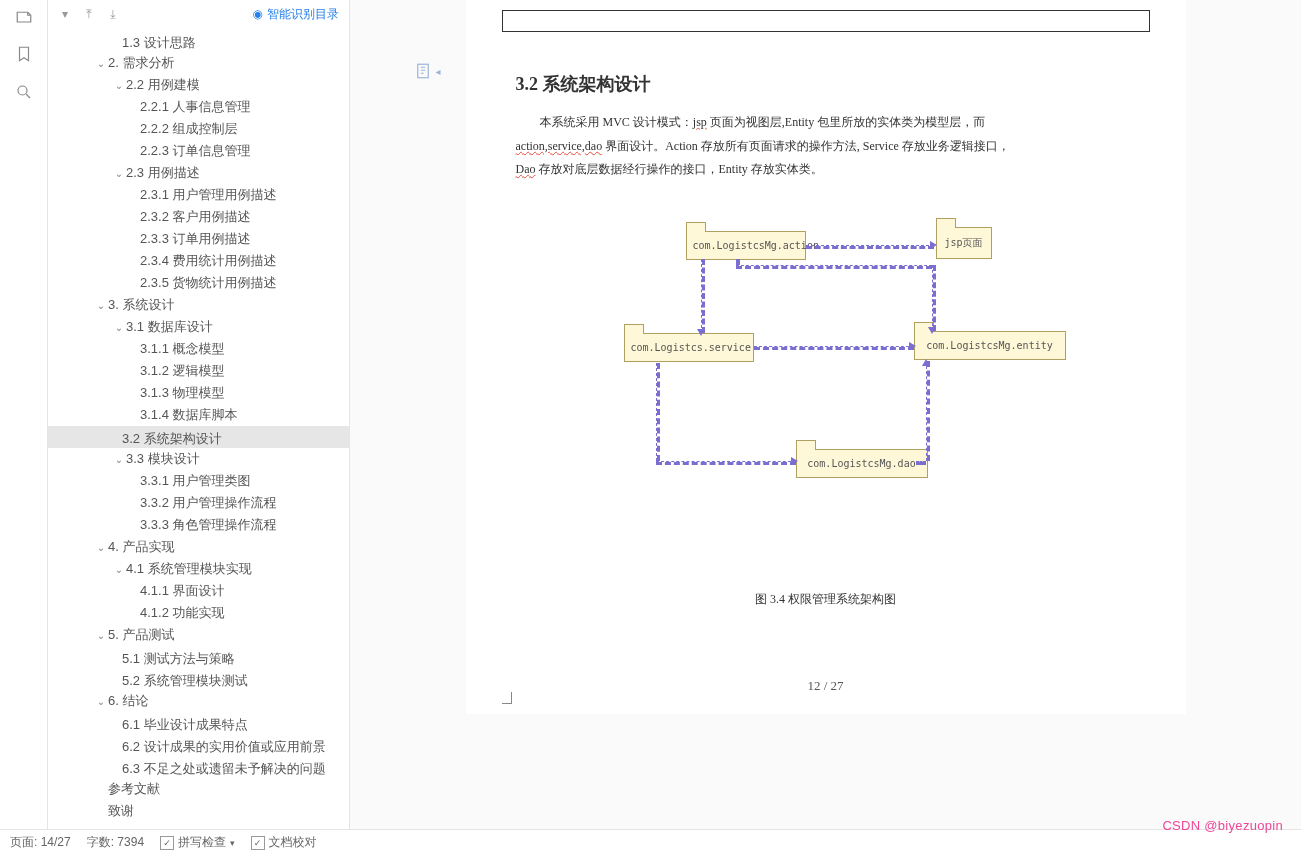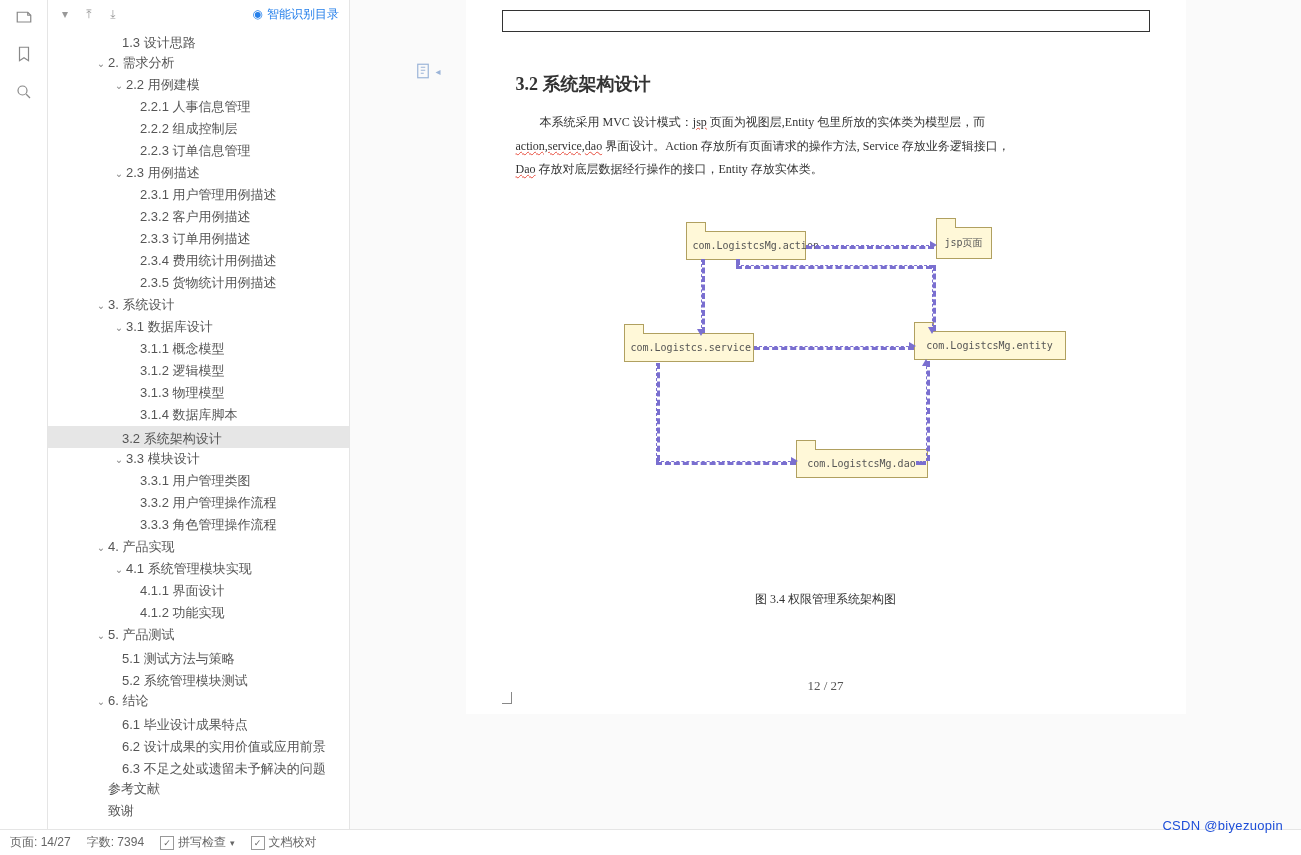--- a/index.html
+++ b/index.html
@@ -32,21 +32,21 @@
 .pkg .tab { position: absolute; top: -10px; left: -1px; width: 20px; height: 10px; border: 1px solid #b0a060; border-bottom: none; background: #fff8d8; }
 .pkg .lbl { padding: 8px 6px; text-align: center; white-space: nowrap; }
 .dash { position: absolute; border-color: #7a6fd0; border-style: dashed; }
 .arrowhead { position: absolute; width: 0; height: 0; }
 .fig-caption { text-align: center; font-family: SimSun, serif; font-size: 12px; margin-top: 60px; }
 .page-num { text-align: center; font-family: SimSun, serif; font-size: 13px; color: #555; margin-top: 70px; }
 .doc-edge-icon { position: absolute; left: -52px; top: 62px; color: #9bb4d8; }
 .statusbar { position: absolute; bottom: 0; left: 0; right: 0; height: 26px; border-top: 1px solid #e5e5e5; background: #fff; display: flex; align-items: center; padding: 0 10px; font-size: 12px; color: #666; gap: 16px; }
 .statusbar .sb-item { display: flex; align-items: center; gap: 4px; }
 .statusbar .box-icon { border: 1px solid #999; width: 14px; height: 14px; display: inline-flex; align-items: center; justify-content: center; font-size: 9px; }
-.watermark { position: absolute; right: 18px; bottom: 22px; color: #1d4ed8; font-size: 13px; letter-spacing: 0.3px; }
+.watermark { position: absolute; right: 18px; bottom: 22px; color: #ec4899; font-size: 13px; letter-spacing: 0.3px; }
 .outline::-webkit-scrollbar { width: 8px; }
 .outline::-webkit-scrollbar-thumb { background: #ccc; border-radius: 4px; }
 </style>
 </head>
 <body>
 
 <div class="app">
 
   <div class="icon-rail">
     <div class="rail-icon">

